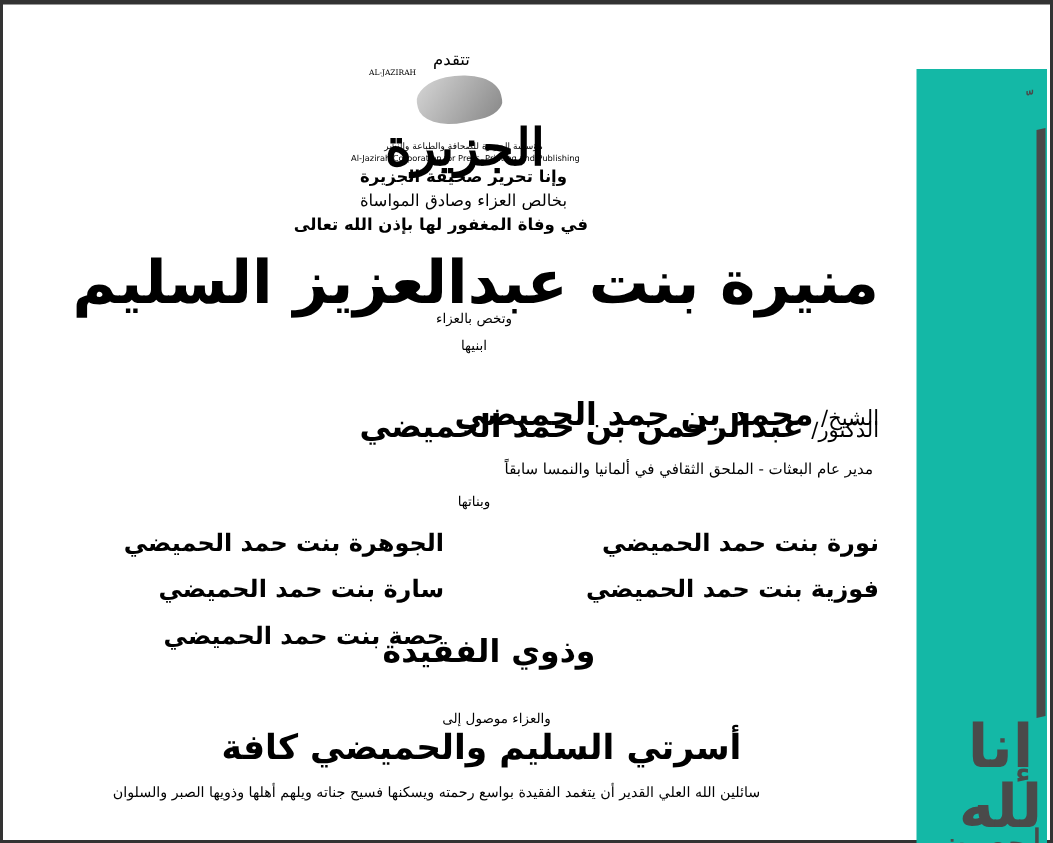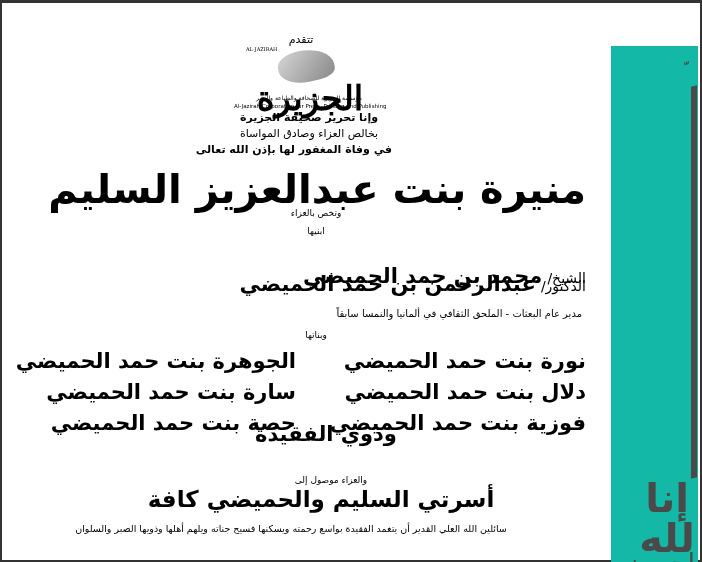--- a/index.html
+++ b/index.html
@@ -72,21 +72,21 @@
     .son1 { top: 236px; right: 4px; margin-top: 22px; }
     .son2 { top: 266px; }
     .son-note { top: 302px; left: 190px; width: 390px; text-align: right; font-size: 10px; padding-right: 4px; }
 
     .daughters-label { top: 324px; left: 270px; width: 80px; font-size: 9px; }
 
     .daughters { position: absolute; top: 340px; left: 20px; width: 560px; direction: rtl; }
     .d-col { position: absolute; top: 0; width: 270px; }
     .d-col.right { right: 0; text-align: right; }
     .d-col.left { left: 0; text-align: right; }
-    .d-item { font-size: 21px; font-weight: bold; line-height: 31px; white-space: nowrap; }
+    .d-item { font-size: 16px; font-weight: bold; line-height: 31px; white-space: nowrap; }
 
     .relatives { top: 416px; left: 170px; width: 300px; font-size: 21px; font-weight: bold; }
     .extended { top: 469px; left: 270px; width: 110px; font-size: 9px; }
     .families { top: 480px; left: 130px; width: 370px; font-size: 23px; font-weight: bold; }
     .prayer { top: 517px; left: 40px; width: 490px; font-size: 9.5px; }
   </style>
 </head>
 <body>
 
 <div class="frame">
@@ -119,21 +119,20 @@
       <span class="title">الدكتور/</span>
       <span class="name">عبدالرحمن بن حمد الحميضي</span>
     </div>
     <div class="line son-note">مدير عام البعثات - الملحق الثقافي في ألمانيا والنمسا سابقاً</div>
 
     <div class="line daughters-label">وبناتها</div>
 
     <div class="daughters">
       <div class="d-col right">
         <div class="d-item">نورة بنت حمد الحميضي</div>
-        <div class="d-item">دلال بنت حمد الحميضي</div>
         <div class="d-item">فوزية بنت حمد الحميضي</div>
       </div>
       <div class="d-col left">
         <div class="d-item">الجوهرة بنت حمد الحميضي</div>
         <div class="d-item">سارة بنت حمد الحميضي</div>
         <div class="d-item">حصة بنت حمد الحميضي</div>
       </div>
     </div>
 
     <div class="line relatives">وذوي الفقيدة</div>

